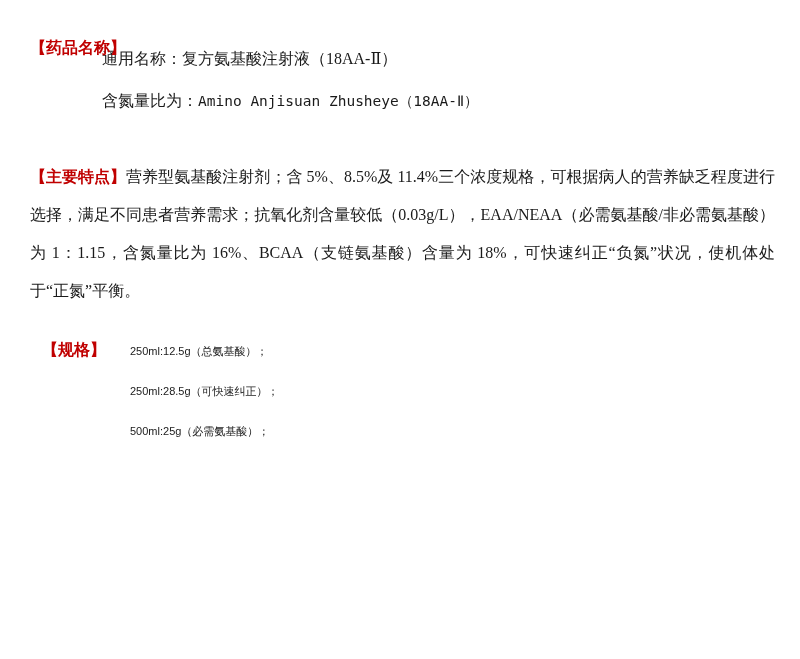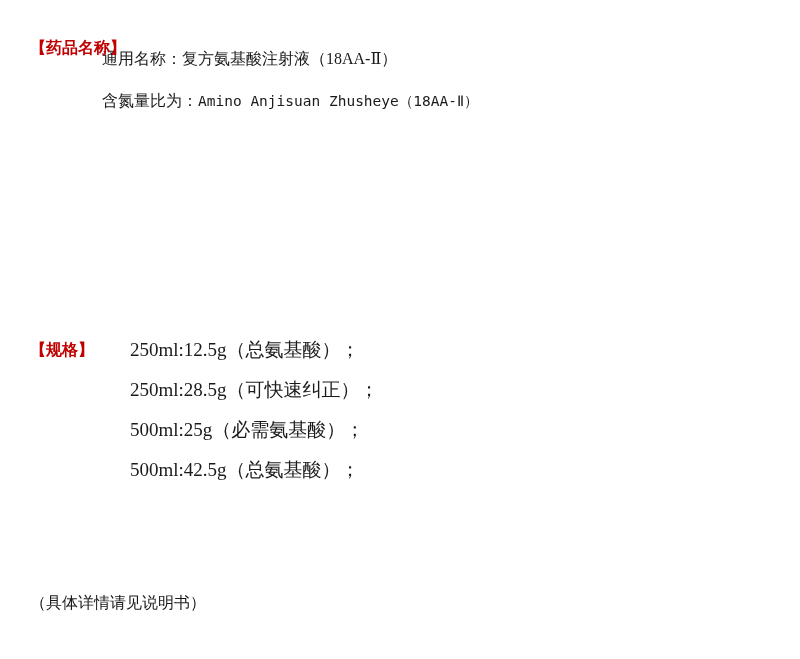--- a/index.html
+++ b/index.html
@@ -78,37 +78,37 @@
 
   
   #sec-spec {
     position: absolute;
     left: 30px;
     top: 330px;
     width: 740px;
   }
   #sec-spec .label {
     position: absolute;
-    left: 0;
+    left: 12px;
     top: 0;
     line-height: 40px;
     text-align: center;
   }
   #sec-spec .rows {
     margin-left: 100px;
   }
   #sec-spec .row {
     height: 40px;
     line-height: 40px;
     white-space: nowrap;
     font-size: 15px;
   }
   #sec-spec .row .num {
-    font-family: Liberation Serif, serif;
-    font-size: 19px;
+    font-family: Liberation Sans, sans-serif;
+    font-size: 11px;
   }
 
   
   #footnote {
     position: absolute;
     left: 30px;
     top: 588px;
     font-size: 16px;
     line-height: 30px;
   }
@@ -123,26 +123,27 @@
     <div class="rows">
       <div class="row">
         <span class="cn">通用名称：</span><span class="cn">复方氨基酸注射液（18AA-Ⅱ）</span>
       </div>
       <div class="row">
         <span class="cn">含氮量比为：</span><span class="mono-part">Amino  Anjisuan  Zhusheye（18AA-Ⅱ）</span>
       </div>
     </div>
   </section>
 
+  <section id="sec-features">
+    <div class="para"><span class="label">【主要特点】</span><span>营养型氨基酸注射剂；含 5%、8.5%及 11.4%三个浓度规格，可根据病人的营养缺乏程度进行选择，满足不同患者营养需求；抗氧化剂含量较低（0.03g/L），EAA/NEAA（必需氨基酸/非必需氨基酸）为 1：1.15，含氮量比为 16%、BCAA（支链氨基酸）含量为 18%，可快速纠正“负氮”状况，使机体处于“正氮”平衡。</span></div>
+  </section>
 
   <section id="sec-spec">
     <span class="label">【规格】</span>
     <div class="rows">
       <div class="row"><span class="num">250ml:12.5g（总氨基酸）；</span></div>
       <div class="row"><span class="num">250ml:28.5g（可快速纠正）；</span></div>
       <div class="row"><span class="num">500ml:25g（必需氨基酸）；</span></div>
-      <div class="row"><span class="num">500ml:42.5g（总氨基酸）；</span></div>
     </div>
   </section>
 
-  <div id="footnote">（具体详情请见说明书）</div>
 
 </div>
 
 </body></html>

